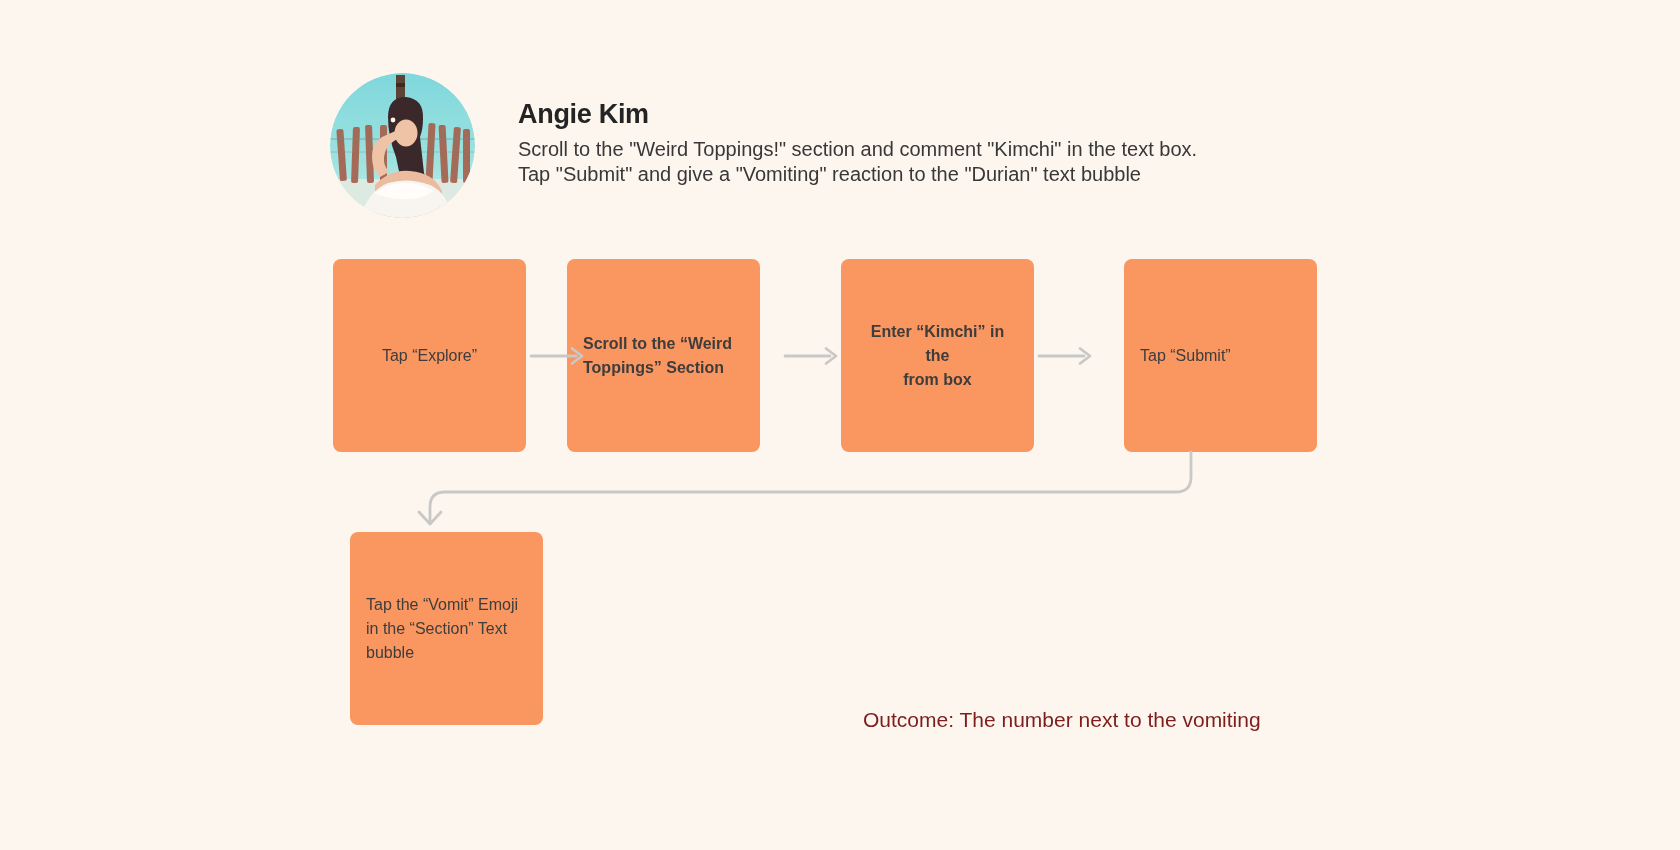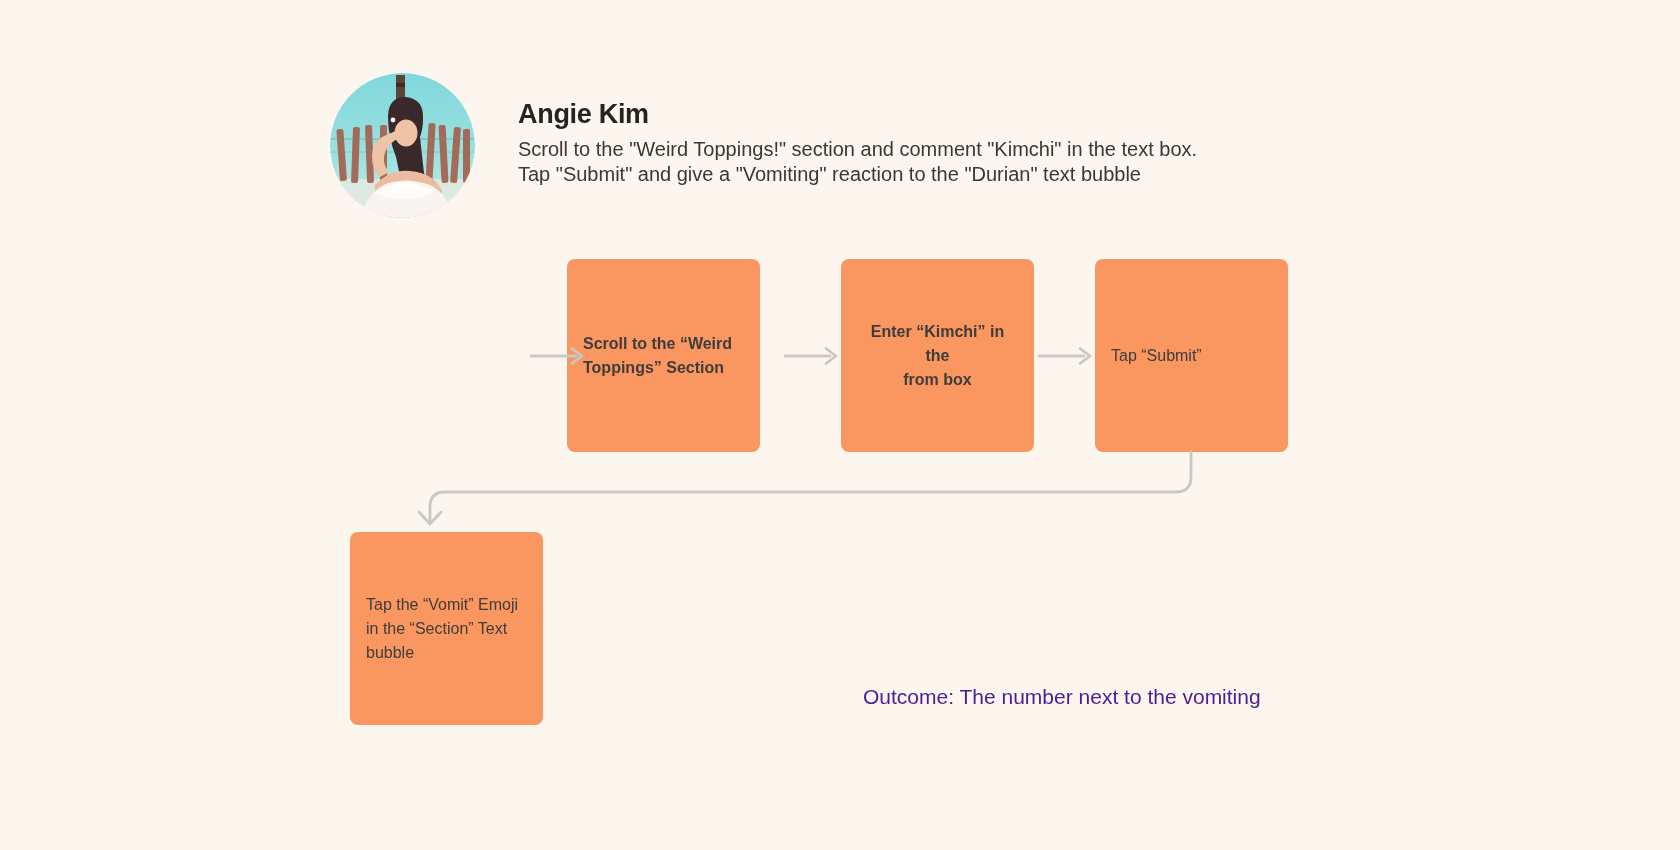--- a/index.html
+++ b/index.html
@@ -67,21 +67,21 @@
     font-size: 16px;
     line-height: 24px;
     color: #3D3D3D;
   }
   .step-text.center { text-align: center; }
   .step-text.left   { text-align: left; }
 
   .s1 { left: 333px; top: 259px; }
   .s2 { left: 567px; top: 259px; font-weight: bold; }
   .s3 { left: 841px; top: 259px; font-weight: bold; }
-  .s4 { left: 1095px; top: 259px; align-items: center; }
+  .s4 { left: 1124px; top: 259px; align-items: center; }
   .s5 { left: 333px; top: 532px; margin-left: 17px; }
 
   
   .arrows-layer {
     position: absolute;
     left: 0; top: 0;
     width: 1680px;
     height: 850px;
     pointer-events: none;
   }
@@ -90,24 +90,24 @@
     stroke: var(--arrow-color, #C9C8C6);
     stroke-width: 2.8;
     stroke-linecap: round;
     stroke-linejoin: round;
   }
 
   
   .outcome {
     position: absolute;
     left: 863px;
-    top: 663px;
+    top: 686px;
     font-size: 21px;
     line-height: 26px;
-    color: #4c1d95;
+    color: #7f1d1d;
   }
 </style>
 </head>
 <body>
 
 <div class="stage">
 
   <div class="avatar">
     <svg viewBox="0 0 145 145" aria-hidden="true">
       <defs>
@@ -151,20 +151,25 @@
   </div>
 
   <div class="profile-text">
     <h1 class="profile-name">Angie Kim</h1>
     <p class="profile-desc">
       <span>Scroll to the "Weird Toppings!" section and comment "Kimchi" in the text box.</span><br>
       <span>Tap "Submit" and give a "Vomiting" reaction to the "Durian" text bubble</span>
     </p>
   </div>
 
+  <div class="step s1">
+    <div class="step-text center">
+      <div>Tap “Explore”</div>
+    </div>
+  </div>
 
   <div class="step s2">
     <div class="step-text left">
       <div>Scroll to the “Weird</div>
       <div>Toppings” Section</div>
     </div>
   </div>
 
   <div class="step s3">
     <div class="step-text center">

